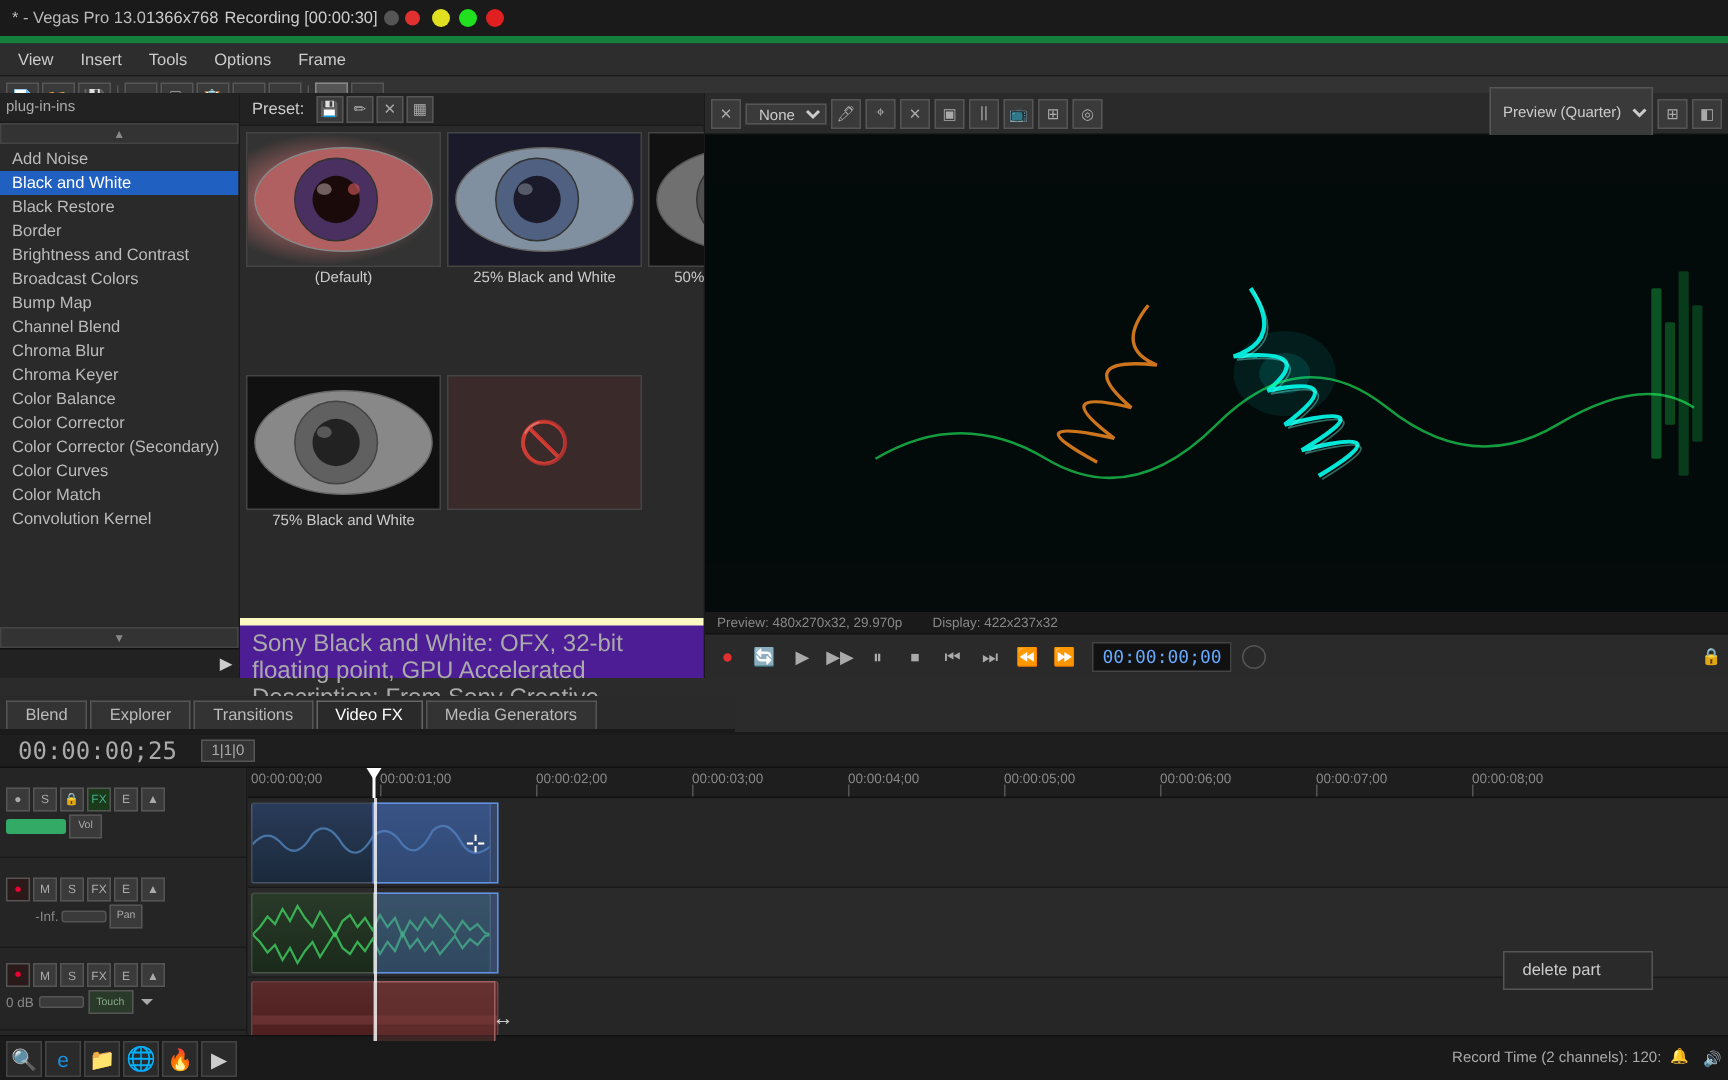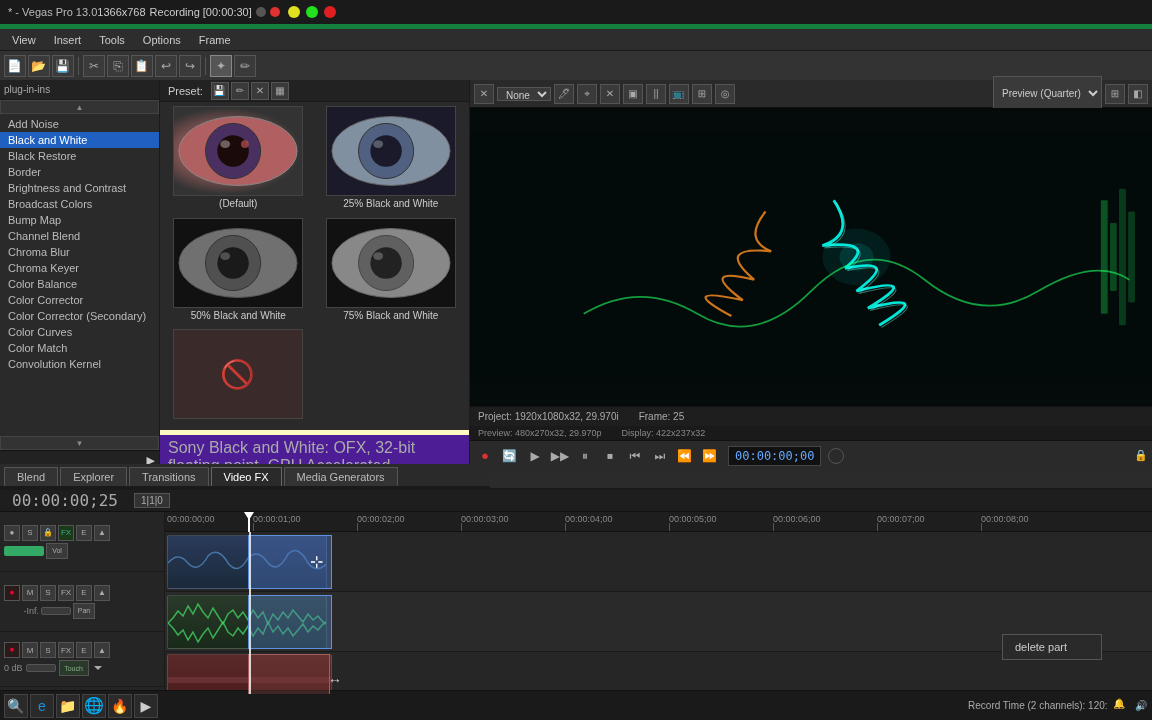--- a/index.html
+++ b/index.html
@@ -130,21 +130,21 @@
       font-size: 11px;
       color: #ccc;
       border-bottom: 1px solid #1a1a1a;
       gap: 4px;
     }
     #presets-grid {
       flex: 1;
       overflow-y: auto;
       padding: 4px;
       display: grid;
-      grid-template-columns: 1fr 1fr;
+      grid-template-columns: 1fr 1fr 1fr;
       gap: 4px;
     }
     #presets-grid::-webkit-scrollbar { width: 6px; }
     #presets-grid::-webkit-scrollbar-track { background: #222; }
     #presets-grid::-webkit-scrollbar-thumb { background: #555; }
     .preset-item {
       display: flex;
       flex-direction: column;
       align-items: center;
       cursor: pointer;
@@ -549,21 +549,21 @@
   <div class="tb-btn">✂</div>
   <div class="tb-btn">⎘</div>
   <div class="tb-btn">📋</div>
   <div class="tb-btn">↩</div>
   <div class="tb-btn">↪</div>
   <div class="tb-separator"></div>
   <div class="tb-btn" style="background:#555; border-color:#888;">✦</div>
   <div class="tb-btn">✏</div>
 </div>
 
-<div style="display:flex; height:390px; position:absolute; top:80px; left:0; right:0;">
+<div style="display:flex; height:390px; position:absolute; top:62px; left:0; right:0;">
 
   <div id="effects-panel">
     <div id="effects-header">
       <span>plug-in-ins</span>
     </div>
     <div class="scroll-arrow">▲</div>
     <div id="effects-list">
       <div class="effect-item">Add Noise</div>
       <div class="effect-item selected">Black and White</div>
       <div class="effect-item">Black Restore</div>
@@ -694,24 +694,20 @@
         <path d="M100,160 Q150,130 200,160 Q250,190 300,140 Q350,90 400,130 Q450,170 500,140 Q550,110 580,130" stroke="#20ff60" stroke-width="1.5" fill="none" opacity="0.6"></path>
 
         <ellipse cx="340" cy="110" rx="30" ry="25" fill="#00ffee" opacity="0.08"></ellipse>
         <ellipse cx="340" cy="110" rx="15" ry="12" fill="#00ffee" opacity="0.12"></ellipse>
 
         <rect x="555" y="60" width="6" height="100" fill="#20ff60" opacity="0.3" rx="1"></rect>
         <rect x="563" y="80" width="6" height="60" fill="#20ff60" opacity="0.25" rx="1"></rect>
         <rect x="571" y="50" width="6" height="120" fill="#20ff60" opacity="0.2" rx="1"></rect>
         <rect x="579" y="70" width="6" height="80" fill="#20ff60" opacity="0.2" rx="1"></rect>
       </svg>
-    </div>
-    <div id="preview-info">
-      <span>Project: 1920x1080x32, 29.970i</span>
-      <span>Frame: 25</span>
     </div>
     <div style="height:14px; background:#1a1a1a; display:flex; align-items:center; padding:0 8px; font-size:9px; color:#888; gap:20px;">
       <span>Preview: 480x270x32, 29.970p</span>
       <span>Display: 422x237x32</span>
     </div>
 
     <div id="preview-controls">
       <div class="ctrl-btn" style="color:#e03030;">⏺</div>
       <div class="ctrl-btn">🔄</div>
       <div class="ctrl-btn">▶</div>

